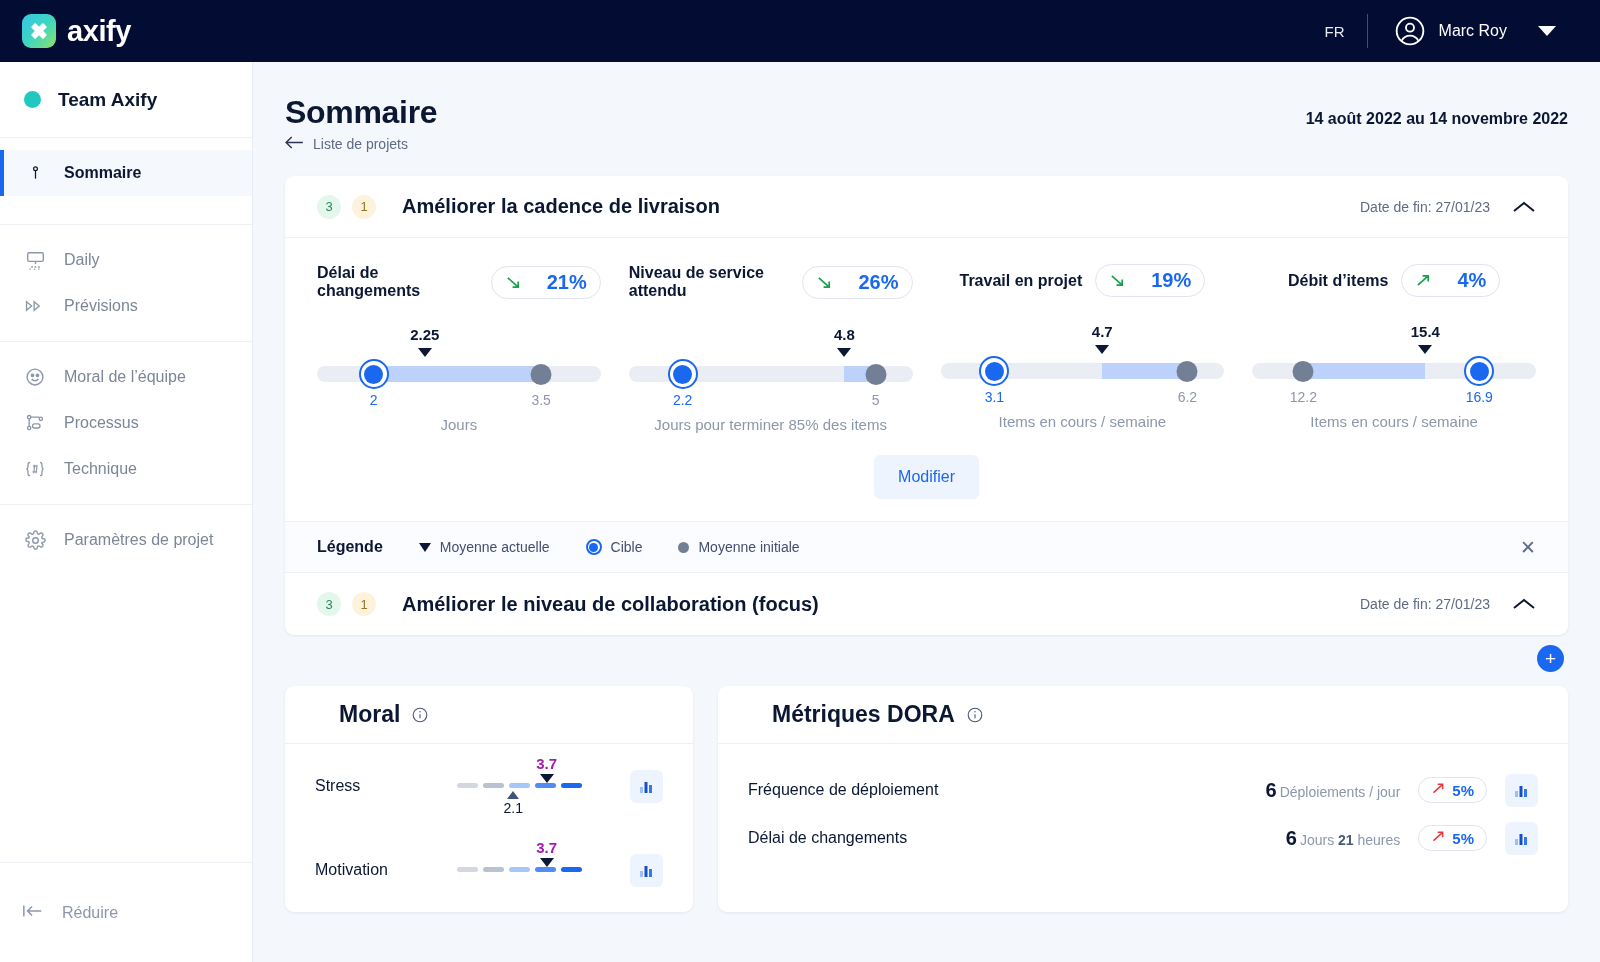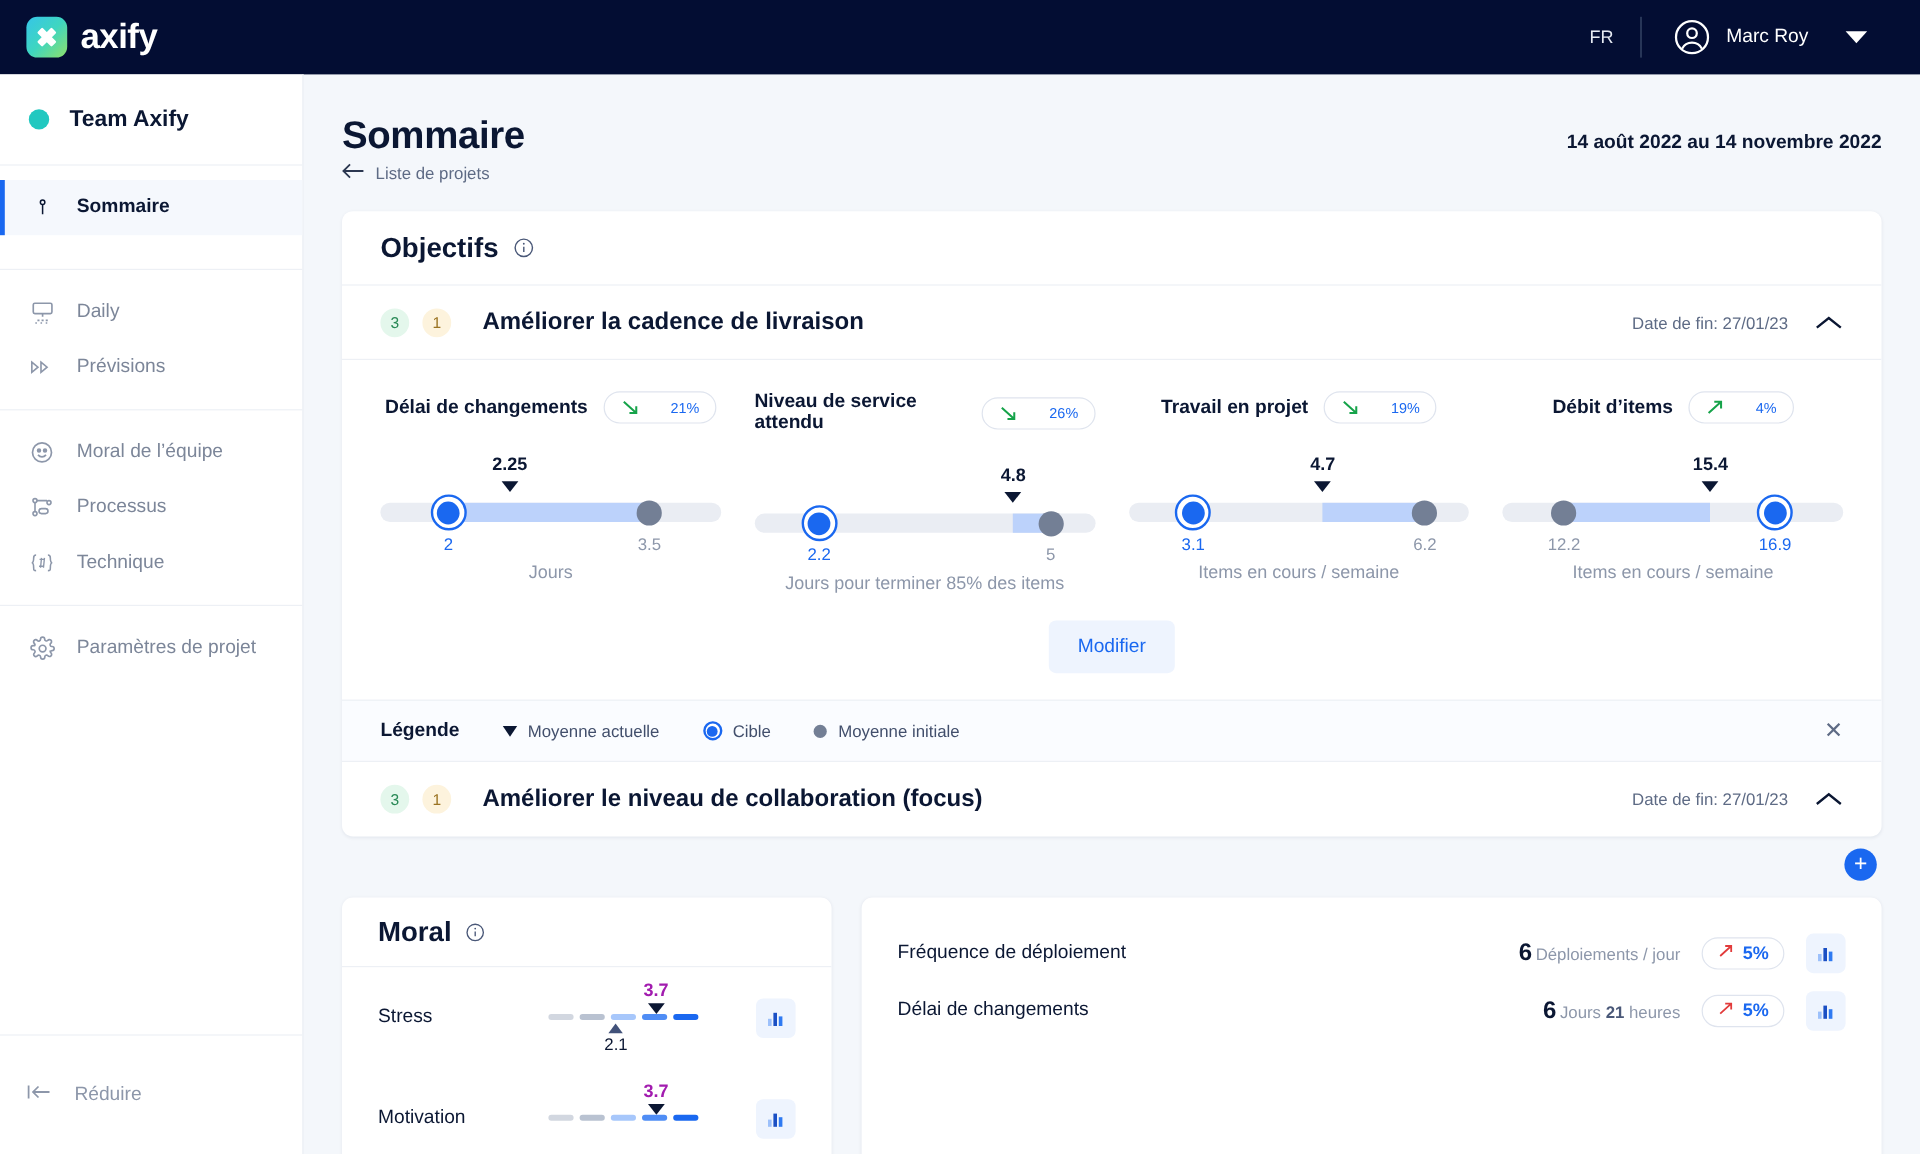--- a/index.html
+++ b/index.html
@@ -106,21 +106,21 @@
   .chev-up { margin-left: 22px; cursor: pointer; display: flex; }
 
   
   .kpi-grid { display: grid; grid-template-columns: repeat(4, 1fr); padding: 26px 18px 8px; }
   .kpi { padding: 0 14px; }
   .kpi-top { display: flex; align-items: center; justify-content: center; gap: 13px; }
   .kpi-label { font-size: 16px; font-weight: 700; color: #0b1733; }
   .pill {
     display: inline-flex; align-items: center; gap: 25px;
     border: 1px solid #dfe4ee; border-radius: 20px; padding: 4px 13px;
-    font-size: 12px; font-weight: 400; color: #1a68f0; background: #fff;
+    font-size: 20px; font-weight: 700; color: #1a68f0; background: #fff;
   }
   .arrow-ic { display: flex; }
 
   .slider-zone { margin-top: 26px; position: relative; height: 88px; }
   .cur-val { position: absolute; top: 0; font-size: 15px; font-weight: 700; color: #0b1733; transform: translateX(-50%); }
   .cur-tri {
     position: absolute; top: 22px; transform: translateX(-50%);
     width: 0; height: 0; border-left: 7px solid transparent;
     border-right: 7px solid transparent; border-top: 9px solid #0b1733;
   }
@@ -165,21 +165,21 @@
     width: 27px; height: 27px; border-radius: 50%; background: #1a68f0; color: #fff;
     display: flex; align-items: center; justify-content: center; font-size: 19px;
     cursor: pointer; line-height: 1;
   }
 
   
   .bottom { display: flex; gap: 25px; margin-top: 14px; }
   .moral-card { width: 408px; }
   .dora-card { flex: 1; }
   .b-head { display: flex; align-items: center; gap: 12px; height: 58px; padding: 0 30px; border-bottom: 1px solid #edf0f5; }
-  .b-title { font-size: 23px; font-weight: 700; color: #0b1733; }
+  .b-title { font-size: 23px; font-weight: 700; color: #0b1733; margin-left: 24px; }
 
   .moral-row { display: flex; align-items: center; height: 84px; padding: 0 30px; }
   .moral-name { font-size: 16px; color: #0b1733; width: 120px; }
   .seg-wrap { position: relative; width: 128px; height: 62px; margin-left: 22px; }
   .segs { position: absolute; top: 28px; left: 0; display: flex; gap: 5px; }
   .seg { width: 21px; height: 5px; border-radius: 3px; }
   .seg-val { position: absolute; top: 0; font-size: 15px; font-weight: 700; color: #a21caf; transform: translateX(-50%); }
   .seg-tri { position: absolute; top: 19px; transform: translateX(-50%); width: 0; height: 0; border-left: 7px solid transparent; border-right: 7px solid transparent; border-top: 9px solid #0b1733; }
   .seg-prev-tri { position: absolute; top: 36px; transform: translateX(-50%); width: 0; height: 0; border-left: 6px solid transparent; border-right: 6px solid transparent; border-bottom: 8px solid #42527a; }
   .seg-prev-val { position: absolute; top: 45px; font-size: 14px; color: #0b1733; transform: translateX(-50%); }
@@ -338,30 +338,20 @@
               <path d="M19 7H1M7 1L1 7l6 6"></path>
             </svg>
           </span>
           <span>Liste de projets</span>
         </div>
       </div>
       <div class="range">14 août 2022 au 14 novembre 2022</div>
     </div>
 
     <div class="card objectifs">
-      <div class="card-head">
-        <span class="card-title">Objectifs</span>
-        <span class="info-ic">
-          <svg width="17" height="17" viewBox="0 0 20 20" fill="none" stroke="currentColor" stroke-width="1.4">
-            <circle cx="10" cy="10" r="8.5"></circle>
-              <path d="M10 9v5"></path>
-              <circle cx="10" cy="6" r="0.9" fill="currentColor" stroke="none"></circle>
-          </svg>
-        </span>
-      </div>
 
       <div class="obj-row">
         <span class="badge green">3</span>
         <span class="badge amber">1</span>
         <span class="obj-name">Améliorer la cadence de livraison</span>
         <span class="obj-date">Date de fin: 27/01/23</span>
         <span class="chev-up">
           <svg width="24" height="14" viewBox="0 0 24 14" fill="none" stroke="#0b1733" stroke-width="2">
             <path d="M2 11l10-8 10 8"></path>
           </svg>
@@ -578,20 +568,30 @@
                 <rect x="1" y="8" width="3" height="6" fill="#9cc0fb"></rect>
                 <rect x="5.5" y="3" width="3" height="11" fill="#1a4fc4"></rect>
                 <rect x="10" y="6" width="3" height="8" fill="#2f7af2"></rect>
               </svg>
             </span>
           </span>
         </div>
       </div>
 
       <div class="card dora-card">
+        <div class="b-head">
+          <span class="b-title">Métriques DORA</span>
+          <span class="info-ic">
+            <svg width="16" height="16" viewBox="0 0 20 20" fill="none" stroke="currentColor" stroke-width="1.4">
+              <circle cx="10" cy="10" r="8.5"></circle>
+                <path d="M10 9v5"></path>
+                <circle cx="10" cy="6" r="0.9" fill="currentColor" stroke="none"></circle>
+            </svg>
+          </span>
+        </div>
         <div class="dora-rows-wrap">
           <div class="dora-row">
             <span class="dora-name">Fréquence de déploiement</span>
             <span class="dora-vals">
               <span class="dora-measure">
                 <b>6</b><span>Déploiements / jour</span>
               </span>
               <span class="dora-pill">
                 <span>
                   <svg width="15" height="15" viewBox="0 0 18 18" fill="none" stroke="#e23b3b" stroke-width="1.8">

